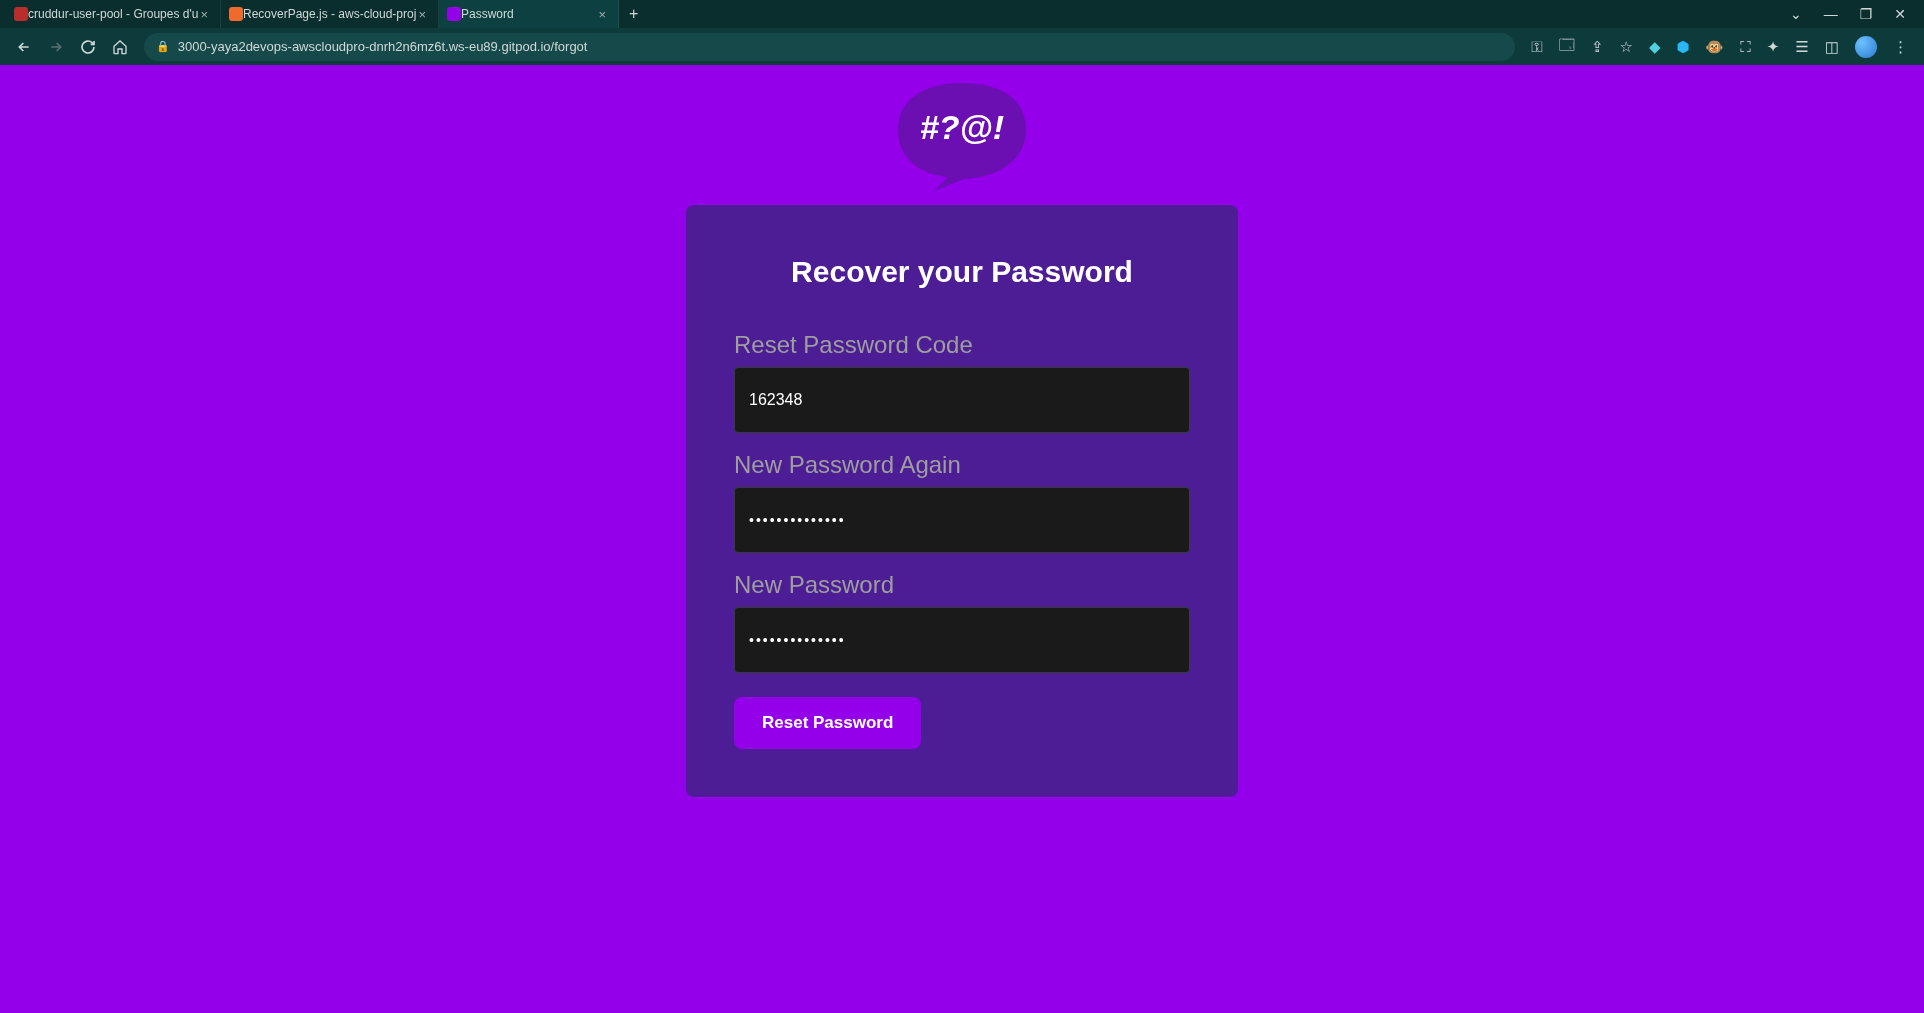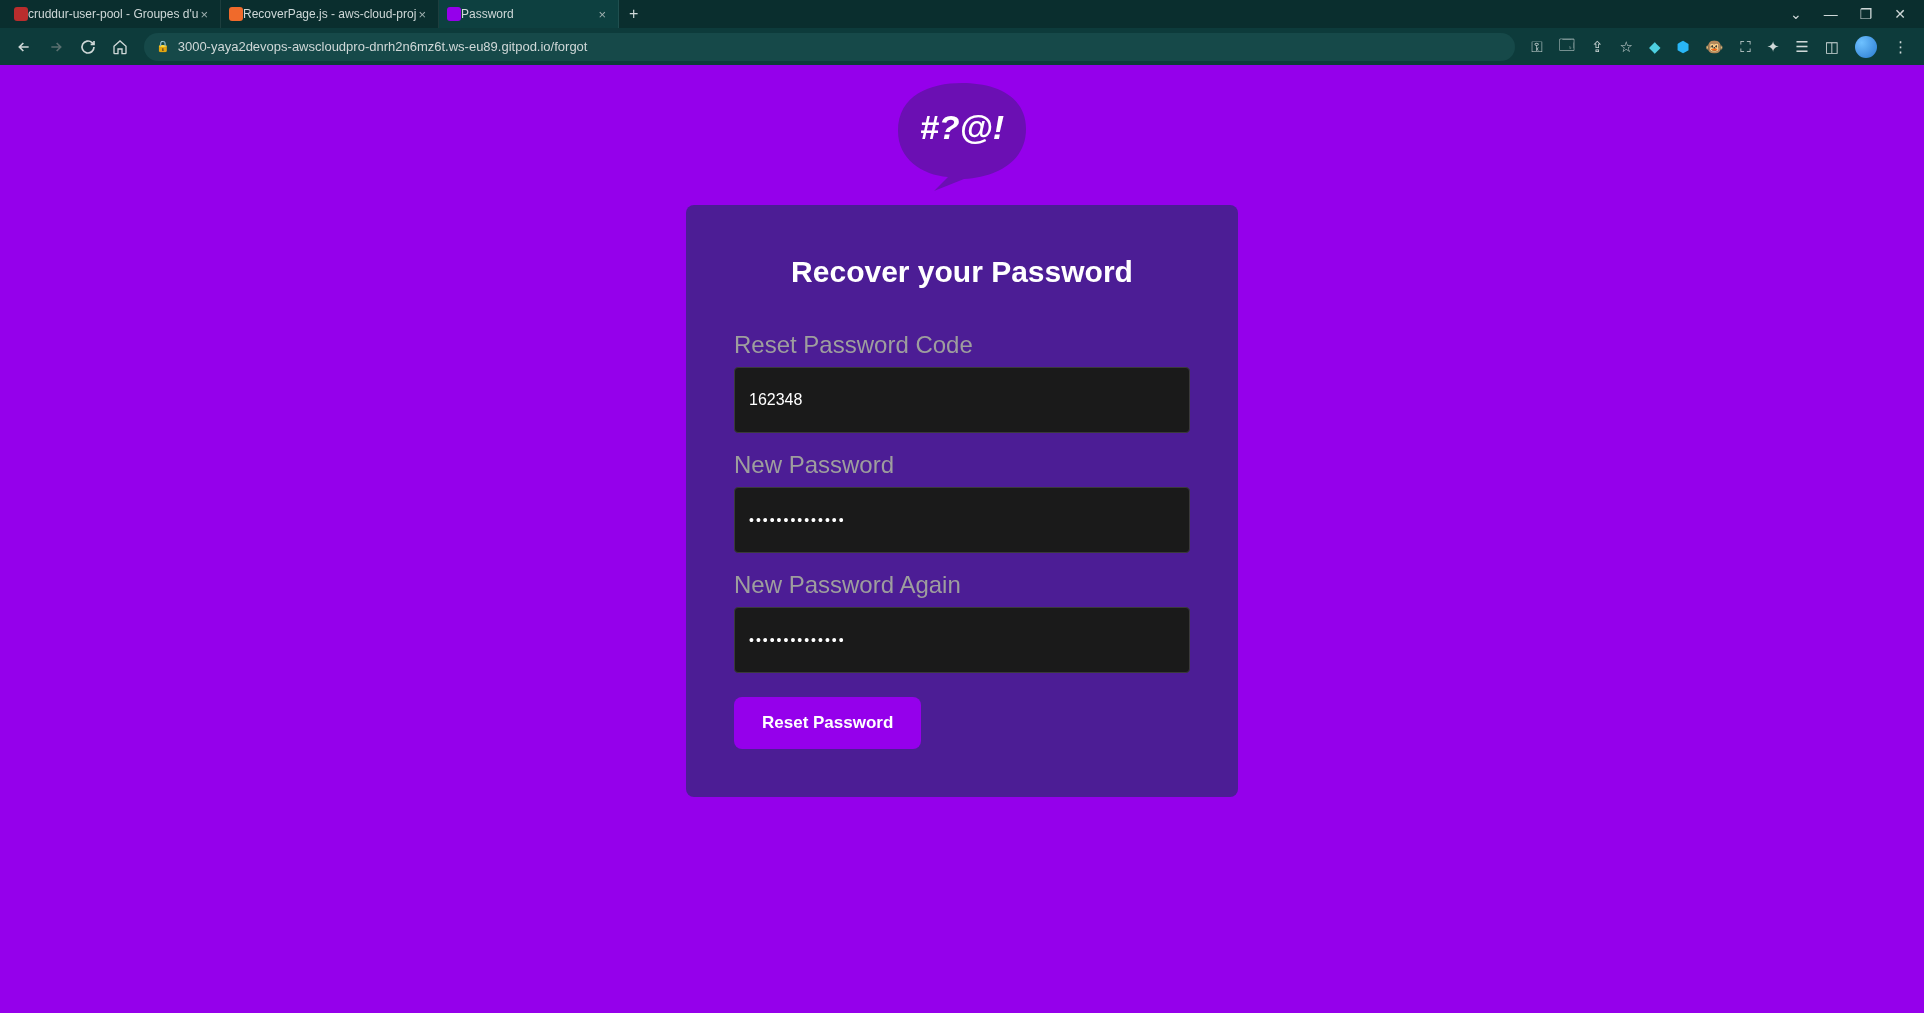--- a/index.html
+++ b/index.html
@@ -285,24 +285,24 @@
 
   <div class="card">
     <h1>Recover your Password</h1>
 
     <div class="field">
       <label>Reset Password Code</label>
       <input type="text" value="162348" style="">
     </div>
 
     <div class="field">
+      <label>New Password Again</label>
+      <input type="password" value="••••••••••••••" style="">
+    </div>
+
+    <div class="field">
       <label>New Password</label>
-      <input type="password" value="••••••••••••••" style="">
-    </div>
-
-    <div class="field">
-      <label>New Password Again</label>
       <input type="password" value="••••••••••••••" style="">
     </div>
 
     <button class="submit-btn">Reset Password</button>
   </div>
 </div>
 
 </body></html>

